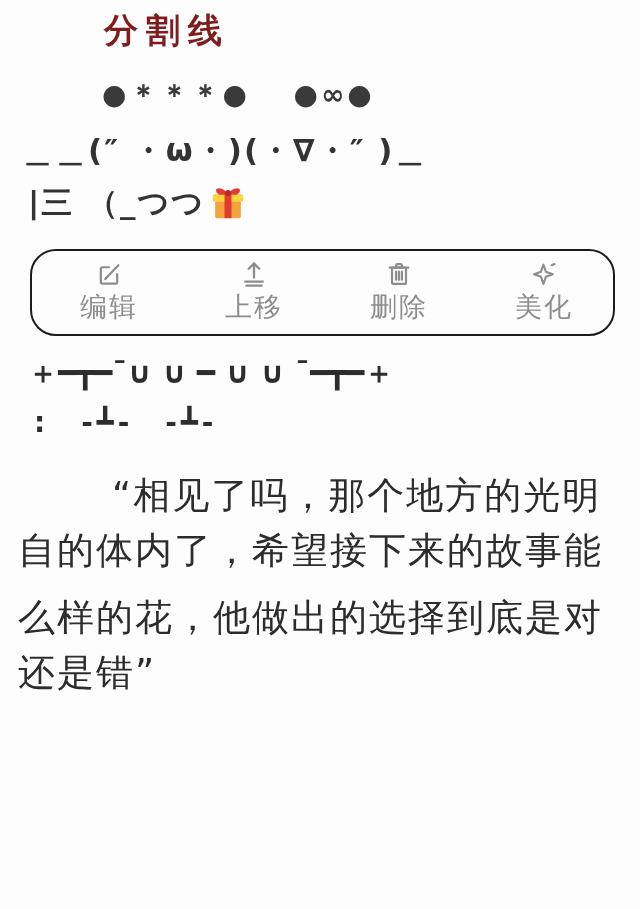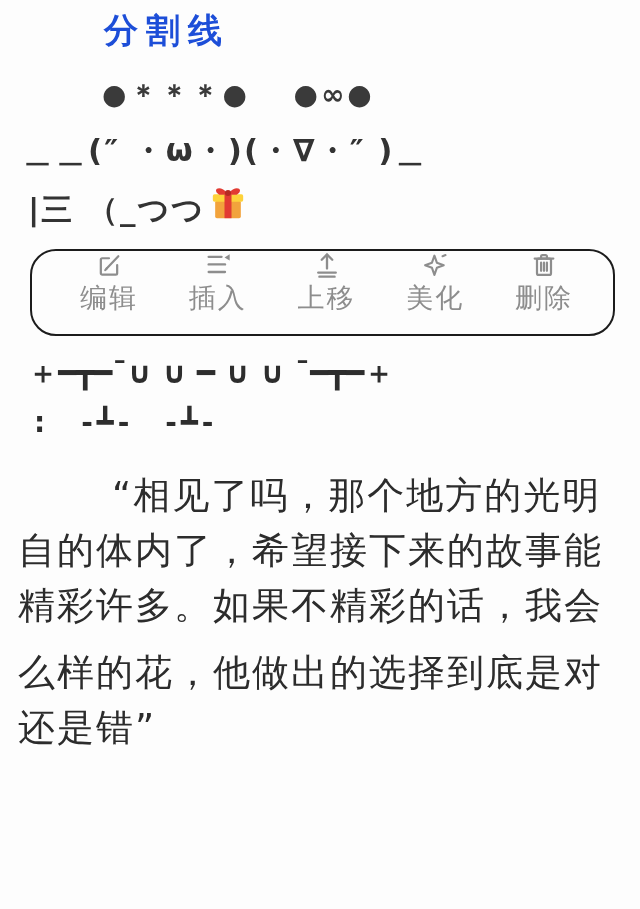--- a/index.html
+++ b/index.html
@@ -11,21 +11,21 @@
     color: #2e2e2e;
     overflow: hidden;
   }
   .page { width: 640px; height: 909px; position: relative; }
 
   .divider-title {
     margin: 8px 0 0 104px;
     font-size: 34px;
     font-weight: bold;
     letter-spacing: 8px;
-    color: #1d4ed8;
+    color: #7f1d1d;
   }
   .circles-line {
     margin: 22px 0 0 102px;
     font-size: 28px;
     font-weight: bold;
     letter-spacing: 3px;
     color: #3a3a3a;
   }
   .kaomoji-1 {
     margin: 16px 0 0 22px;
@@ -35,33 +35,34 @@
     color: #333;
     white-space: nowrap;
   }
   .kaomoji-2 {
     margin: 10px 0 0 28px;
     font-size: 31px;
     font-weight: bold;
     letter-spacing: 2px;
     color: #333;
     display: flex;
-    align-items: flex-end;
+    align-items: flex-start;
     white-space: nowrap;
   }
   .kaomoji-2 .gift { margin: 0 2px; flex: 0 0 auto; }
 
   .toolbar {
     margin: 18px 0 17px 30px;
     width: 585px;
     height: 87px;
     border: 2.5px solid #1c1c1c;
     border-radius: 26px;
     background: #fdfdfd;
     display: flex;
+    align-items: center;
     justify-content: space-between;
     padding: 0 40px 0 48px;
   }
   .tool-btn {
     display: flex;
     flex-direction: column;
     align-items: center;
     gap: 1px;
     background: none;
     border: none;
@@ -135,79 +136,67 @@
       <span>
         <svg width="28" height="28" viewBox="0 0 24 24" fill="none" stroke="#8d8d8d" stroke-width="1.9" stroke-linecap="round" stroke-linejoin="round">
           <path d="M19 12 V19 a1.2 1.2 0 0 1 -1.2 1.2 H6.2 A1.2 1.2 0 0 1 5 19 V7.4 A1.2 1.2 0 0 1 6.2 6.2 H12"></path>
           <path d="M10 15 L20 4.5"></path>
           <path d="M10 15 l-1.2 1.4"></path>
         </svg>
       </span>
       <span class="tool-label">编辑</span>
     </button>
 
-    <button class="tool-btn">
-      <span>
-        <svg width="28" height="28" viewBox="0 0 24 24" fill="none" stroke="#8d8d8d" stroke-width="2" stroke-linecap="round">
-          <path d="M4 5 H15"></path>
-          <path d="M4 11.5 H18"></path>
-          <path d="M4 18 H18"></path>
-          <path d="M22 2.8 V8.2 L17.6 5.5 Z" fill="#8d8d8d" stroke="none"></path>
-        </svg>
-      </span>
-      <span class="tool-label">插入</span>
-    </button>
 
     <button class="tool-btn">
       <span>
         <svg width="28" height="28" viewBox="0 0 24 24" fill="none" stroke="#8d8d8d" stroke-width="2" stroke-linecap="round">
           <path d="M12 15 V3.5"></path>
           <path d="M7.5 7.5 L12 3 L16.5 7.5"></path>
           <path d="M4.5 18.5 H19.5"></path>
           <path d="M5.5 22 H18.5"></path>
         </svg>
       </span>
       <span class="tool-label">上移</span>
     </button>
 
-
-    <button class="tool-btn">
-      <span>
-        <svg width="28" height="28" viewBox="0 0 24 24" fill="none" stroke="#8d8d8d" stroke-width="1.8" stroke-linecap="round" stroke-linejoin="round">
-          <path d="M11.5 4 L13.6 10 L19.5 12.2 L13.6 14.4 L11.5 20.5 L9.4 14.4 L3.5 12.2 L9.4 10 Z"></path>
-          <path d="M18.5 4.5 l2.5 -1"></path>
-        </svg>
-      </span>
-      <span class="tool-label">美化</span>
-    </button>
 
     <button class="tool-btn">
       <span>
         <svg width="28" height="28" viewBox="0 0 24 24" fill="none" stroke="#8d8d8d" stroke-width="1.9" stroke-linecap="round" stroke-linejoin="round">
           <path d="M4 6.5 H20"></path>
           <path d="M9.5 6.5 V4.6 A1.1 1.1 0 0 1 10.6 3.5 H13.4 A1.1 1.1 0 0 1 14.5 4.6 V6.5"></path>
           <rect x="6" y="6.5" width="12" height="14" rx="1.5"></rect>
           <path d="M9.5 10 V17"></path>
           <path d="M12 10 V17"></path>
           <path d="M14.5 10 V17"></path>
         </svg>
       </span>
       <span class="tool-label">删除</span>
     </button>
 
+    <button class="tool-btn">
+      <span>
+        <svg width="28" height="28" viewBox="0 0 24 24" fill="none" stroke="#8d8d8d" stroke-width="1.8" stroke-linecap="round" stroke-linejoin="round">
+          <path d="M11.5 4 L13.6 10 L19.5 12.2 L13.6 14.4 L11.5 20.5 L9.4 14.4 L3.5 12.2 L9.4 10 Z"></path>
+          <path d="M18.5 4.5 l2.5 -1"></path>
+        </svg>
+      </span>
+      <span class="tool-label">美化</span>
+    </button>
+
   </div>
 
   <div class="ascii-1">＋━┳━¯∪ ∪ ━ ∪ ∪ ¯━┳━＋</div>
   <div class="ascii-2">:　-┻-　-┻-</div>
 
   <div class="story">
     <div class="para-1">
       <div class="line indent">“相见了吗，那个地方的光明</div>
       <div class="line">自的体内了，希望接下来的故事能</div>
-      <div class="line">精彩许多。如果不精彩的话，我会</div>
     </div>
     <div class="para-2">
       <div class="line">么样的花，他做出的选择到底是对</div>
       <div class="line">还是错”</div>
     </div>
   </div>
 
 </div>
 
 </body></html>

